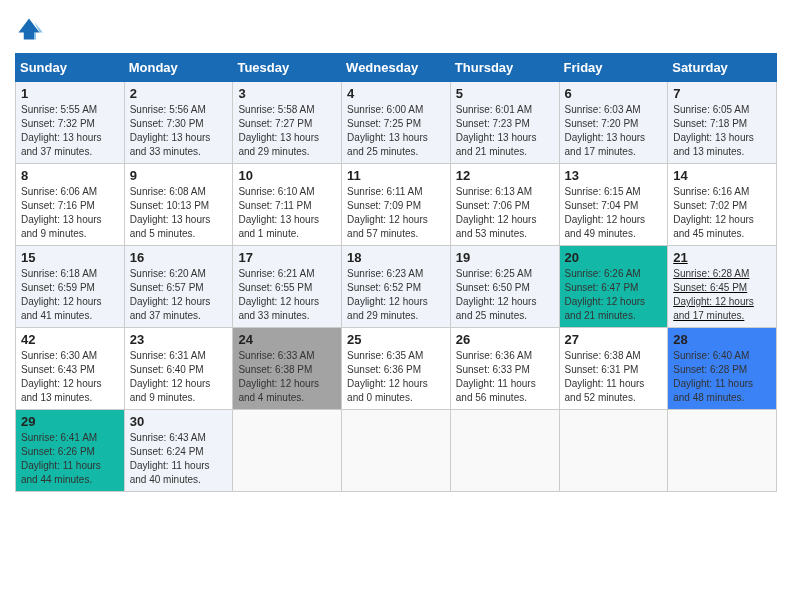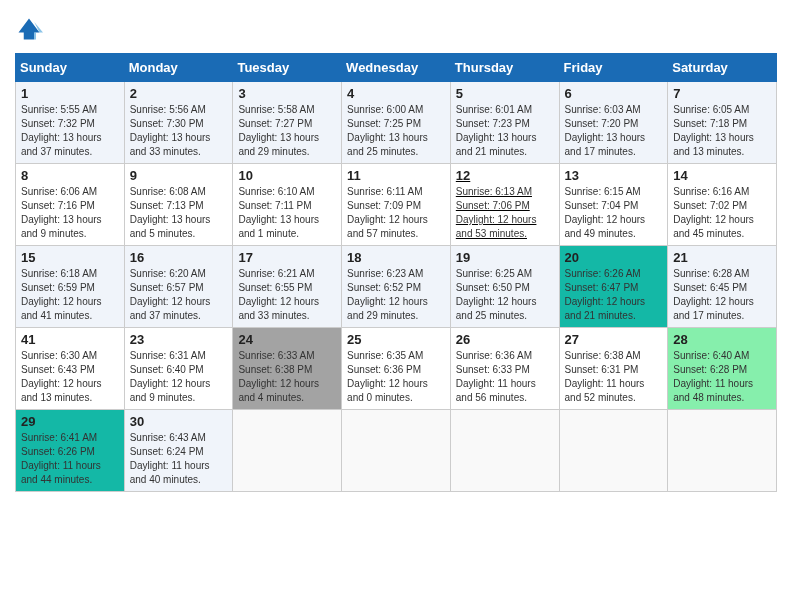--- a/index.html
+++ b/index.html
@@ -170,39 +170,39 @@
         <td style="background-color: rgb(255, 255, 255);">
           <span class="day-num">8</span>
           <div class="day-info">Sunrise: 6:06 AM
 Sunset: 7:16 PM
 Daylight: 13 hours
 and 9 minutes.</div>
         </td>
         <td style="background-color: rgb(255, 255, 255);">
           <span class="day-num">9</span>
           <div class="day-info">Sunrise: 6:08 AM
-Sunset: 7:13 PM
+Sunset: 10:13 PM
 Daylight: 13 hours
 and 5 minutes.</div>
         </td>
         <td style="background-color: rgb(255, 255, 255);">
           <span class="day-num">10</span>
           <div class="day-info">Sunrise: 6:10 AM
 Sunset: 7:11 PM
 Daylight: 13 hours
 and 1 minute.</div>
         </td>
         <td style="background-color: rgb(255, 255, 255);">
           <span class="day-num">11</span>
           <div class="day-info">Sunrise: 6:11 AM
 Sunset: 7:09 PM
 Daylight: 12 hours
 and 57 minutes.</div>
         </td>
-        <td style="background-color: rgb(255, 255, 255); text-decoration: underline;">
+        <td style="background-color: rgb(255, 255, 255);">
           <span class="day-num">12</span>
           <div class="day-info">Sunrise: 6:13 AM
 Sunset: 7:06 PM
 Daylight: 12 hours
 and 53 minutes.</div>
         </td>
         <td style="background-color: rgb(255, 255, 255);">
           <span class="day-num">13</span>
           <div class="day-info">Sunrise: 6:15 AM
 Sunset: 7:04 PM
@@ -253,31 +253,31 @@
 Daylight: 12 hours
 and 25 minutes.</div>
         </td>
         <td style="background-color: #14b8a6;">
           <span class="day-num">20</span>
           <div class="day-info">Sunrise: 6:26 AM
 Sunset: 6:47 PM
 Daylight: 12 hours
 and 21 minutes.</div>
         </td>
-        <td style="background-color: rgb(240, 244, 250);">
+        <td style="background-color: rgb(240, 244, 250); text-decoration: underline;">
           <span class="day-num">21</span>
           <div class="day-info">Sunrise: 6:28 AM
 Sunset: 6:45 PM
 Daylight: 12 hours
 and 17 minutes.</div>
         </td>
       </tr>
       <tr>
         <td style="background-color: rgb(255, 255, 255);">
-          <span class="day-num">41</span>
+          <span class="day-num">42</span>
           <div class="day-info">Sunrise: 6:30 AM
 Sunset: 6:43 PM
 Daylight: 12 hours
 and 13 minutes.</div>
         </td>
         <td style="background-color: rgb(255, 255, 255);">
           <span class="day-num">23</span>
           <div class="day-info">Sunrise: 6:31 AM
 Sunset: 6:40 PM
 Daylight: 12 hours
@@ -304,21 +304,21 @@
 Daylight: 11 hours
 and 56 minutes.</div>
         </td>
         <td style="background-color: rgb(255, 255, 255); margin-left: 16px;">
           <span class="day-num">27</span>
           <div class="day-info">Sunrise: 6:38 AM
 Sunset: 6:31 PM
 Daylight: 11 hours
 and 52 minutes.</div>
         </td>
-        <td style="background-color: #86efac;">
+        <td style="background-color: #3b82f6;">
           <span class="day-num">28</span>
           <div class="day-info">Sunrise: 6:40 AM
 Sunset: 6:28 PM
 Daylight: 11 hours
 and 48 minutes.</div>
         </td>
       </tr>
       <tr>
         <td style="background-color: #14b8a6;">
           <span class="day-num">29</span>

